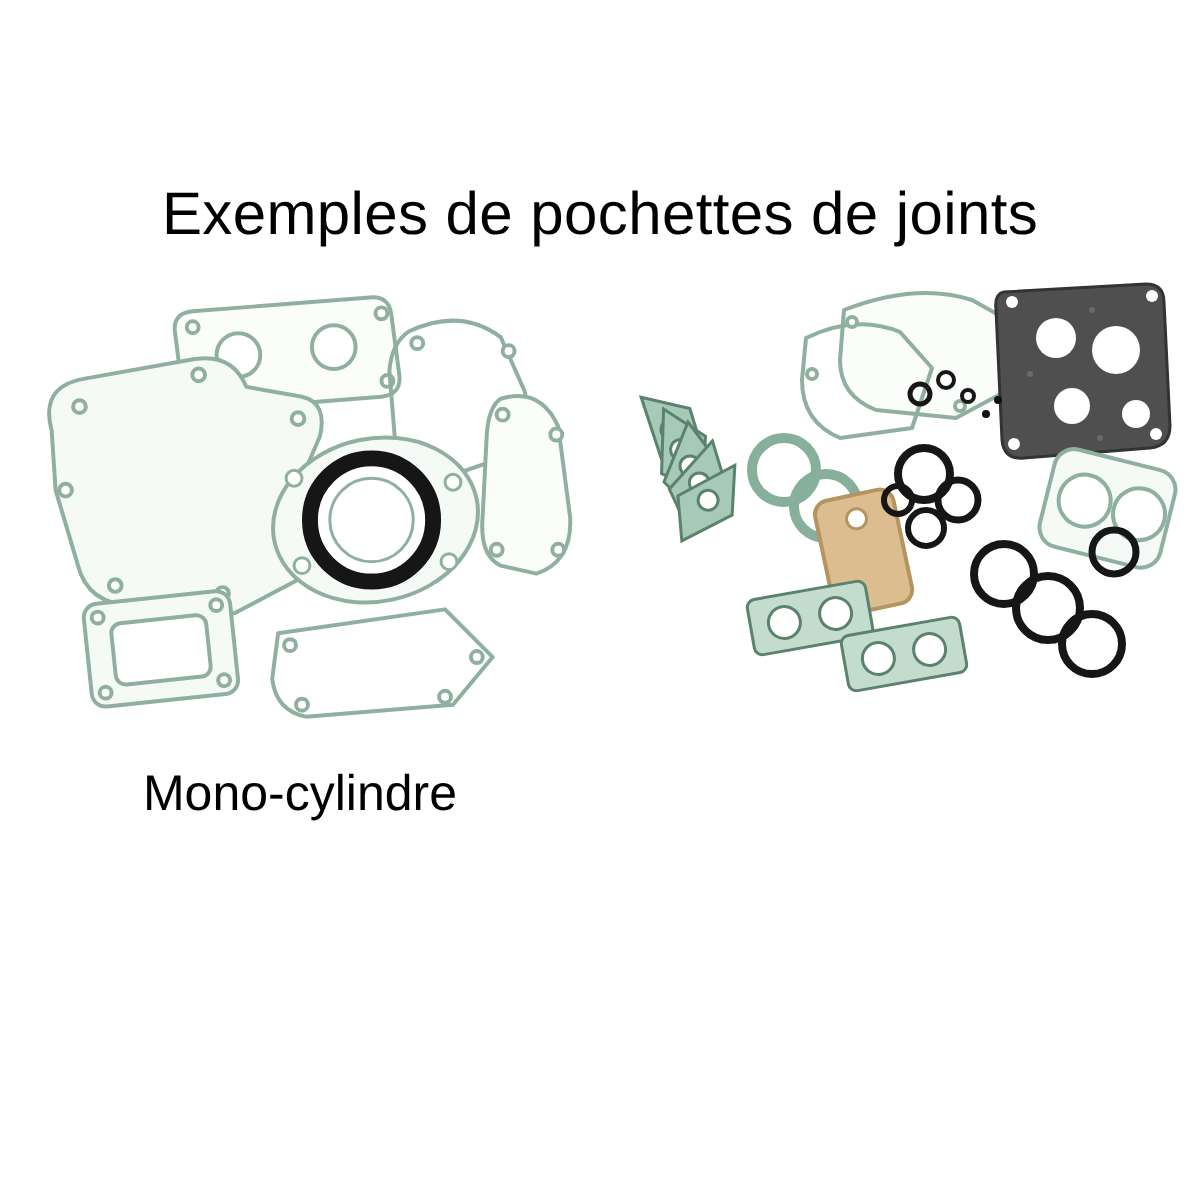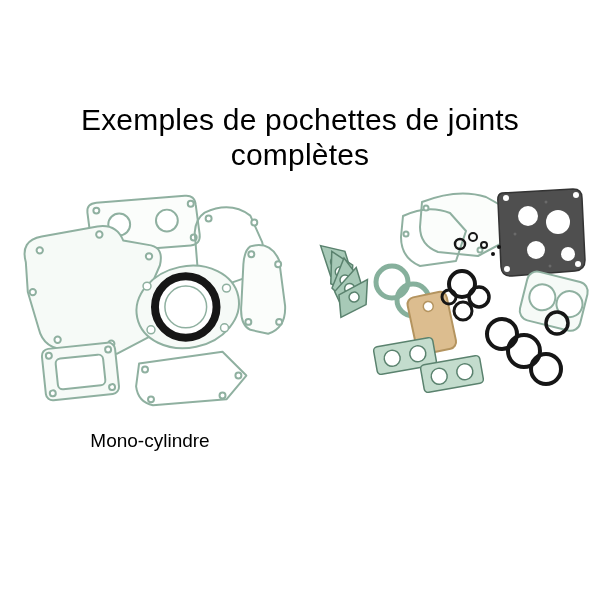--- a/index.html
+++ b/index.html
@@ -6,31 +6,31 @@
     --background:#ffffff; --text:#000000;
     --gasket-outline:#8fb0a0; --gasket-fill:#f6faf7; --gasket-teal:#a7c9b7;
     --gasket-green:#c3dccd; --oring-black:#161616; --dark-plate:#4f4f4f; --tan:#dcbd8f;
   }
   html,body{margin:0;padding:0;}
   body{
     width:600px;height:600px;background:var(--background);
     font-family:"Liberation Sans", sans-serif;color:var(--text);
     overflow:hidden;
   }
-  .stage{width:600px;height:484px;position:relative;margin-top:12px;}
+  .stage{width:600px;height:484px;position:relative;}
   .title{
     padding-top:90px;text-align:center;font-size:30px;line-height:35px;
     font-weight:400;letter-spacing:0.2px;
   }
   .title span{display:block;}
   .figures{display:flex;margin-top:16px;height:232px;}
   .figures .col{width:50%;display:flex;align-items:center;justify-content:center;}
   figure{margin:0;}
   .labels{display:flex;margin-top:10px;}
-  .labels .col{width:50%;text-align:center;font-size:19px;font-weight:400;}
+  .labels .col{width:50%;text-align:center;font-size:25px;font-weight:400;}
   
   .s-pale{stroke:var(--gasket-outline);stroke-width:2;stroke-linejoin:round;}
   .s-pale-thin{stroke:var(--gasket-outline);stroke-width:1.5;}
   .s-teal{stroke:#5a826e;stroke-width:1.5;}
   .s-black{stroke:var(--oring-black);}
   .f-pale{fill:var(--gasket-fill);}
   .f-lighter{fill:#fbfdfb;}
   .f-white{fill:#ffffff;}
   .f-none{fill:none;}
   .f-teal{fill:var(--gasket-teal);}
@@ -38,21 +38,20 @@
   .f-tan{fill:var(--tan);}
   .f-dark{fill:var(--dark-plate);}
 </style>
 </head>
 <body>
 
 <div class="stage">
 
   <div class="title">
     <span>Exemples de pochettes de joints</span>
-    <span>complètes</span>
   </div>
 
   <div class="figures">
 
     <figure class="col">
       <svg width="302" height="232" viewBox="0 0 302 232" role="img" aria-label="mono-cylinder-complete-gasket-set">
         <g class="s-pale">
           <path class="f-lighter" d="M97 14 L186 7 Q196 6 197 16 L201 46 Q202 56 192 57 L103 64 Q93 65 92 55 L88 24 Q87 15 97 14 Z"></path>
           <circle class="f-white" cx="120" cy="36" r="11"></circle>
           <circle class="f-white" cx="168" cy="32" r="11"></circle>

